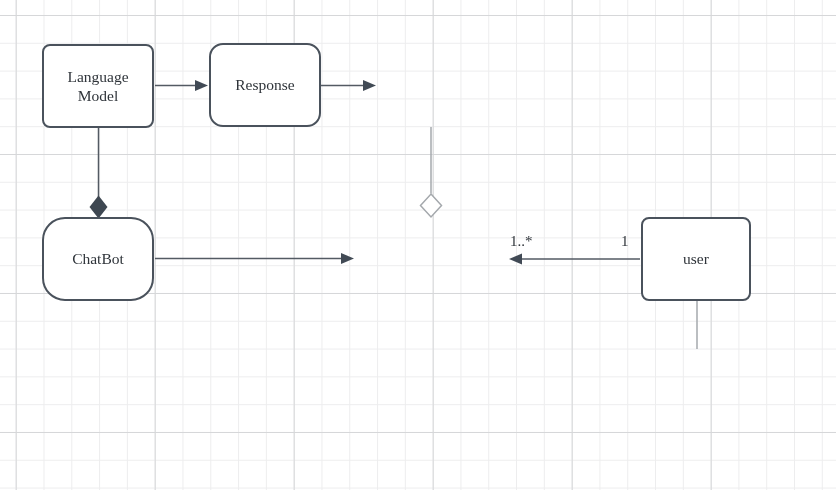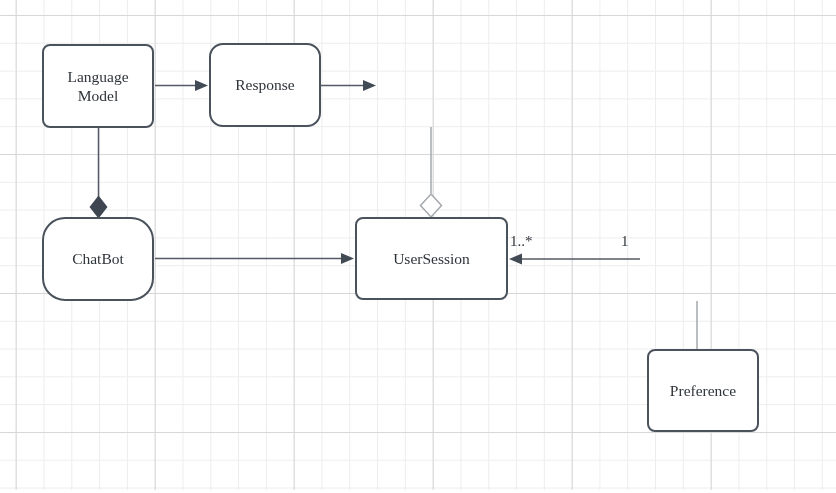--- a/index.html
+++ b/index.html
@@ -105,25 +105,22 @@
 
   <div class="node n-response">
     <span>Response</span>
   </div>
 
 
   <div class="node n-chatbot">
     <span>ChatBot</span>
   </div>
 
-  <div class="node n-usersession">
-    <span>UserSession</span>
+
+  <div class="node n-user">
+    <span>user</span>
   </div>
 
-
-  <div class="node n-preference">
-    <span>Preference</span>
-  </div>
 
   <div class="mult-label l-usersession-mult">1..*</div>
   <div class="mult-label l-user-mult">1</div>
 
 </div>
 
 </body></html>

